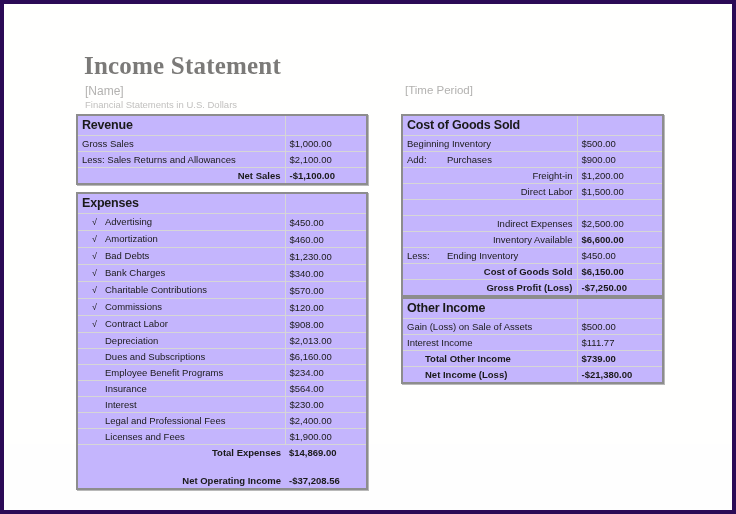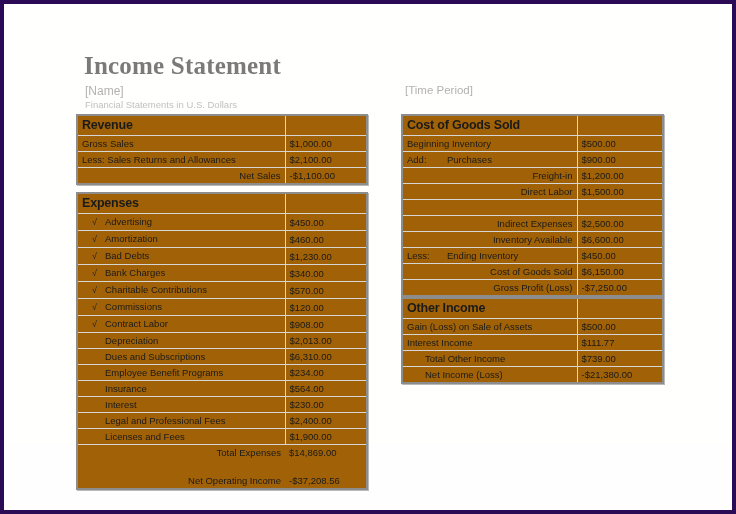--- a/index.html
+++ b/index.html
@@ -60,21 +60,21 @@
     font-size: 11.5px;
     color: #b3b2b0;
     white-space: nowrap;
   }
 
   
   .tbl {
     position: absolute;
     border-collapse: collapse;
     table-layout: fixed;
-    background: #a16207;
+    background: #c4b5fd;
     box-shadow: 1px 1px 0 #b9b9b9;
   }
   .tbl td {
     border: 1px solid #d6d6d6;
     font-size: 9.5px;
     color: #1a1a1a;
     padding: 0 4px;
     height: 15px;
     line-height: 15px;
     overflow: hidden;
@@ -86,21 +86,21 @@
   }
   .hdr td {
     font-size: 12.5px;
     font-weight: bold;
     height: 19px;
     line-height: 19px;
     letter-spacing: -0.2px;
     border-bottom: 1px solid #d6d6d6;
   }
   .val { text-align: left; }
-  .b { font-weight: normal; }
+  .b { font-weight: bold; }
   .r { text-align: right; }
   .nb { border: none !important; }
   .chk {
     display: inline-block;
     width: 13px;
     font-size: 9px;
     color: #222;
   }
   .ind1 { padding-left: 14px !important; }
   .ind2 { padding-left: 46px !important; text-align: right; }
@@ -191,21 +191,21 @@
         <tr>
           <td class="ind1"><span class="chk">√</span><span>Contract Labor</span></td>
           <td class="val">$908.00</td>
         </tr>
         <tr>
           <td class="ind1"><span class="chk"></span><span>Depreciation</span></td>
           <td class="val">$2,013.00</td>
         </tr>
         <tr>
           <td class="ind1"><span class="chk"></span><span>Dues and Subscriptions</span></td>
-          <td class="val">$6,310.00</td>
+          <td class="val">$6,160.00</td>
         </tr>
         <tr>
           <td class="ind1"><span class="chk"></span><span>Employee Benefit Programs</span></td>
           <td class="val">$234.00</td>
         </tr>
         <tr>
           <td class="ind1"><span class="chk"></span><span>Insurance</span></td>
           <td class="val">$564.00</td>
         </tr>
         <tr>

